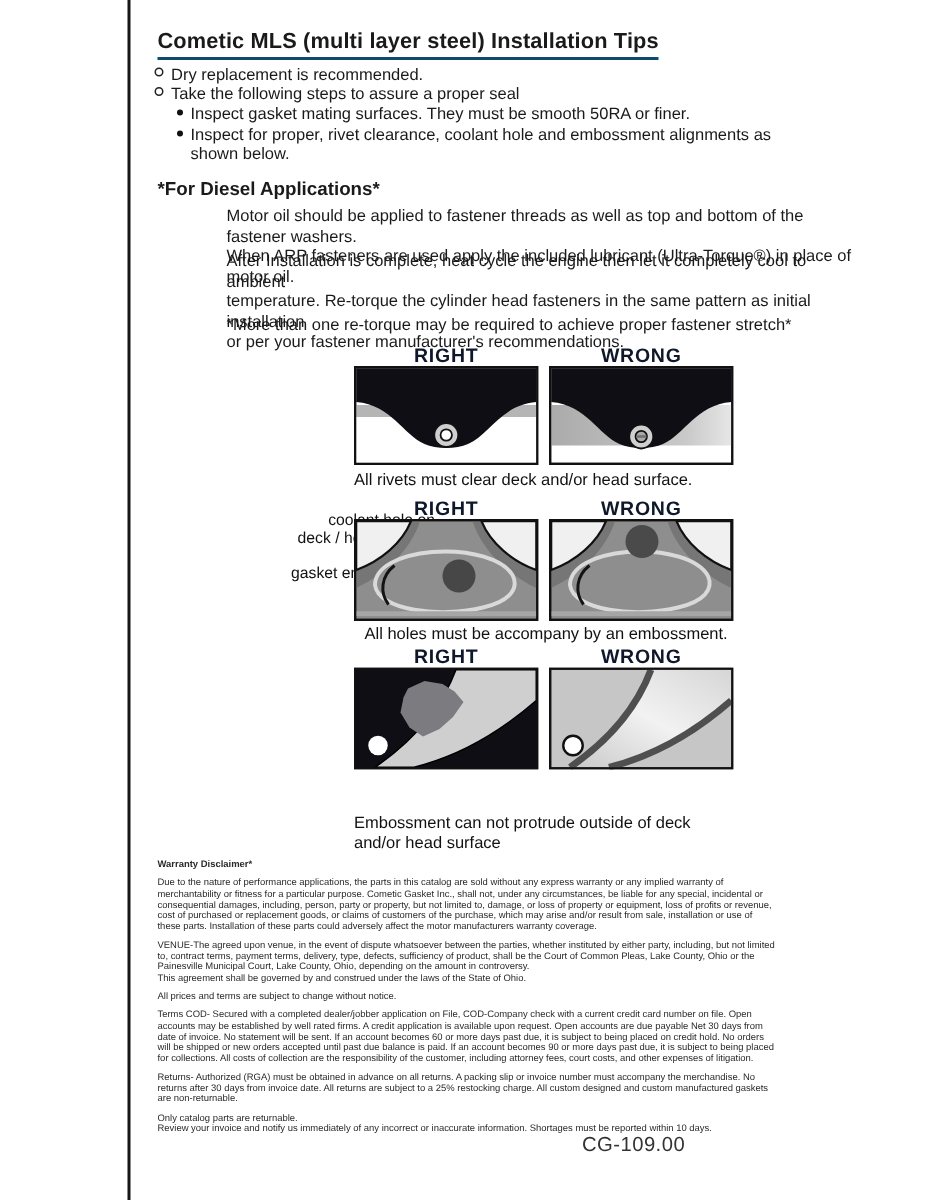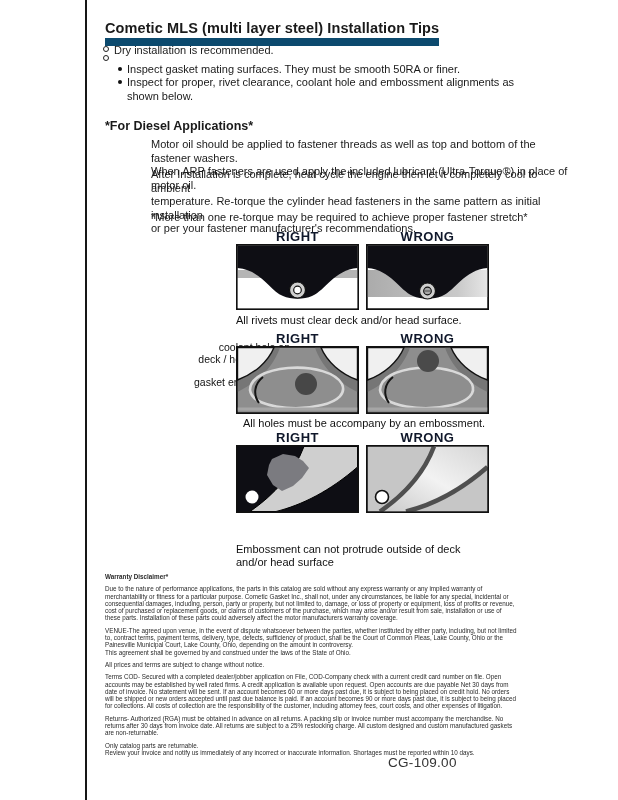--- a/index.html
+++ b/index.html
@@ -4,21 +4,21 @@
 <style>
   html,body{margin:0;padding:0;background:#e9e9e9;}
   .page{
     position:relative;width:618px;height:800px;background:#ffffff;
     font-family:"Liberation Sans", sans-serif;color:#1a1a1a;overflow:hidden;
     margin:0 auto;
   }
   .spine-rule{position:absolute;left:85px;top:0;width:2px;height:800px;background:#161616;}
   .doc-title{
     position:absolute;left:105px;top:20px;font-size:14.5px;font-weight:bold;
-    border-bottom:8px solid #0c4a6e;padding-bottom:2px;letter-spacing:.1px;
+    border-bottom:2px solid #0c4a6e;padding-bottom:2px;letter-spacing:.1px;
   }
   .bullets{position:absolute;left:103px;top:44px;width:430px;font-size:11px;line-height:13.2px;}
   .bullet-row{display:flex;align-items:baseline;}
   .ring{width:4px;height:4px;border:1px solid #222;border-radius:50%;display:inline-block;
         margin-right:5px;flex:0 0 auto;position:relative;top:-2px;}
   .sub{margin-left:15px;}
   .dot{width:4px;height:4px;background:#111;border-radius:50%;display:inline-block;
        margin-right:5px;flex:0 0 auto;position:relative;top:-2px;}
   .section-head{position:absolute;left:105px;top:119px;font-size:12.5px;font-weight:bold;}
   .para{position:absolute;left:105px;width:420px;font-size:11px;line-height:13.5px;white-space:pre-line;margin-left:46px;}
@@ -38,24 +38,25 @@
 <body>
 
 <div class="page">
   <div class="spine-rule"></div>
 
   <div class="doc-title">Cometic MLS (multi layer steel) Installation Tips</div>
 
   <div class="bullets">
     <div class="bullet-row">
       <span class="ring"></span>
-      <span>Dry installation is recommended.</span>
+      <span>Dry replacement is recommended.</span>
     </div>
     <div class="bullet-row">
       <span class="ring"></span>
+      <span>Take the following steps to assure a proper seal</span>
     </div>
     <div class="bullet-row sub">
       <span class="dot"></span>
       <span>Inspect gasket mating surfaces.  They must be smooth 50RA or finer.</span>
     </div>
     <div class="bullet-row sub">
       <span class="dot"></span>
       <span>Inspect for proper, rivet clearance, coolant hole and embossment alignments as shown below.</span>
     </div>
   </div>

